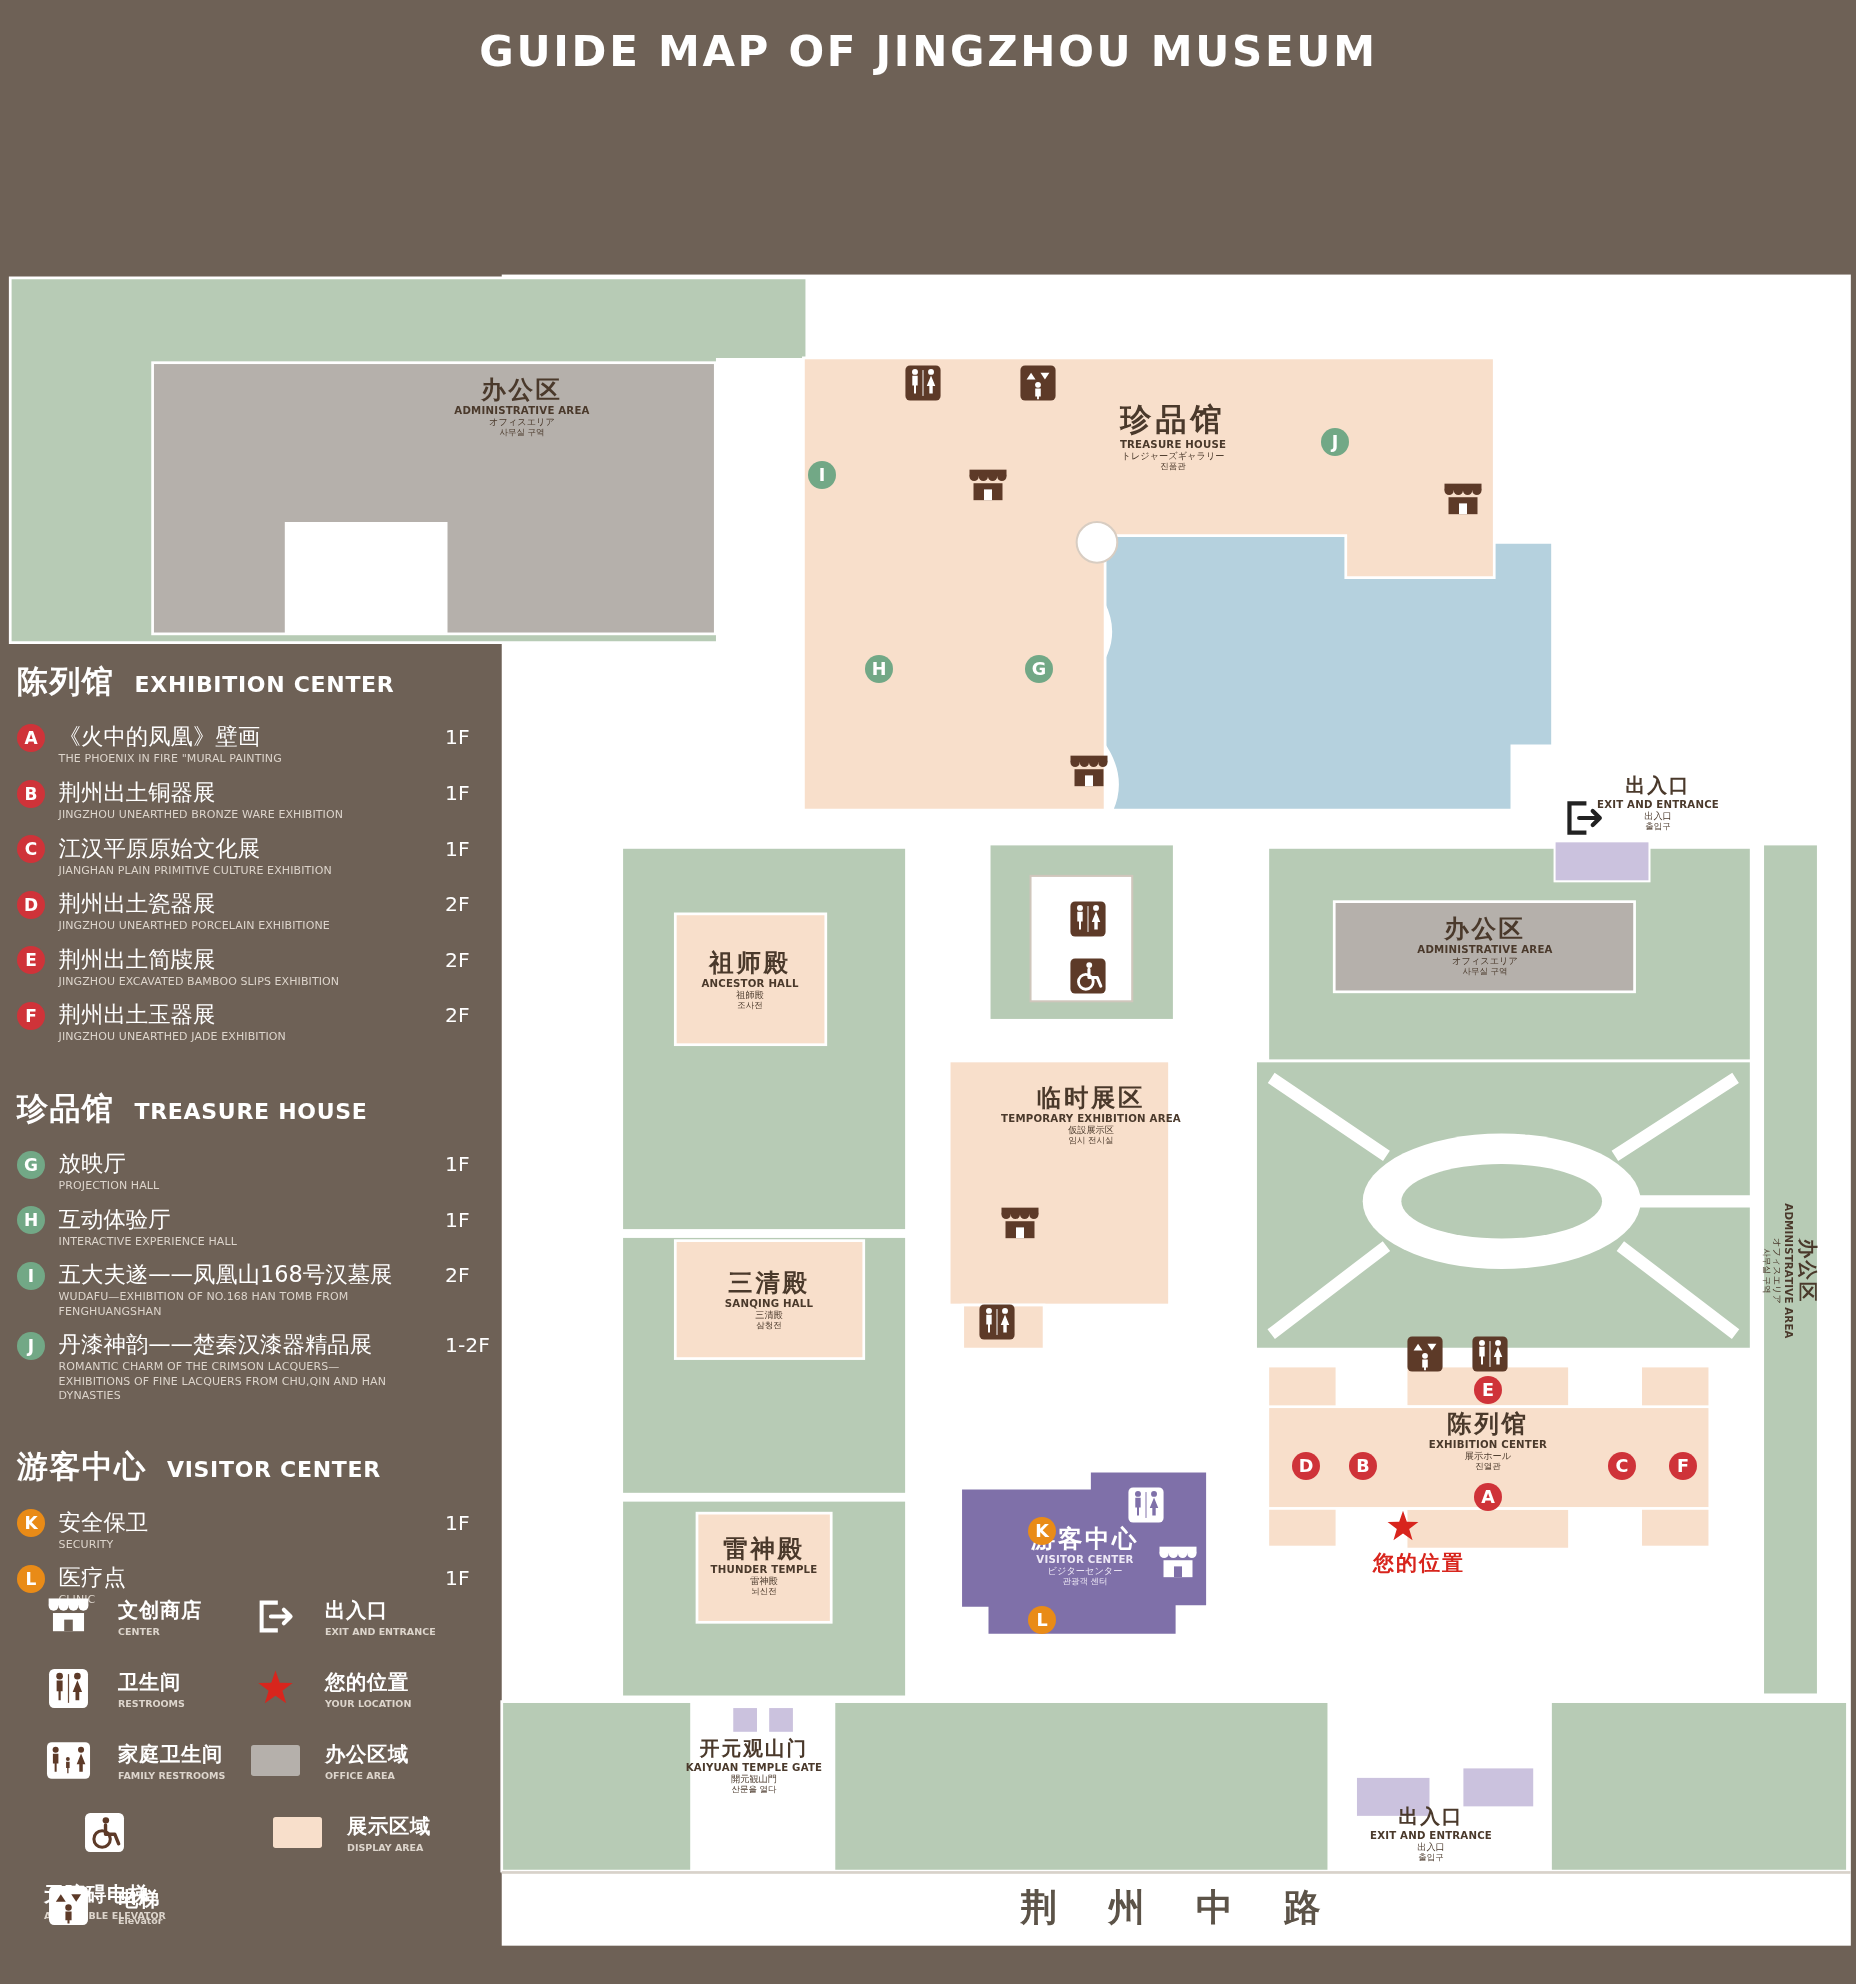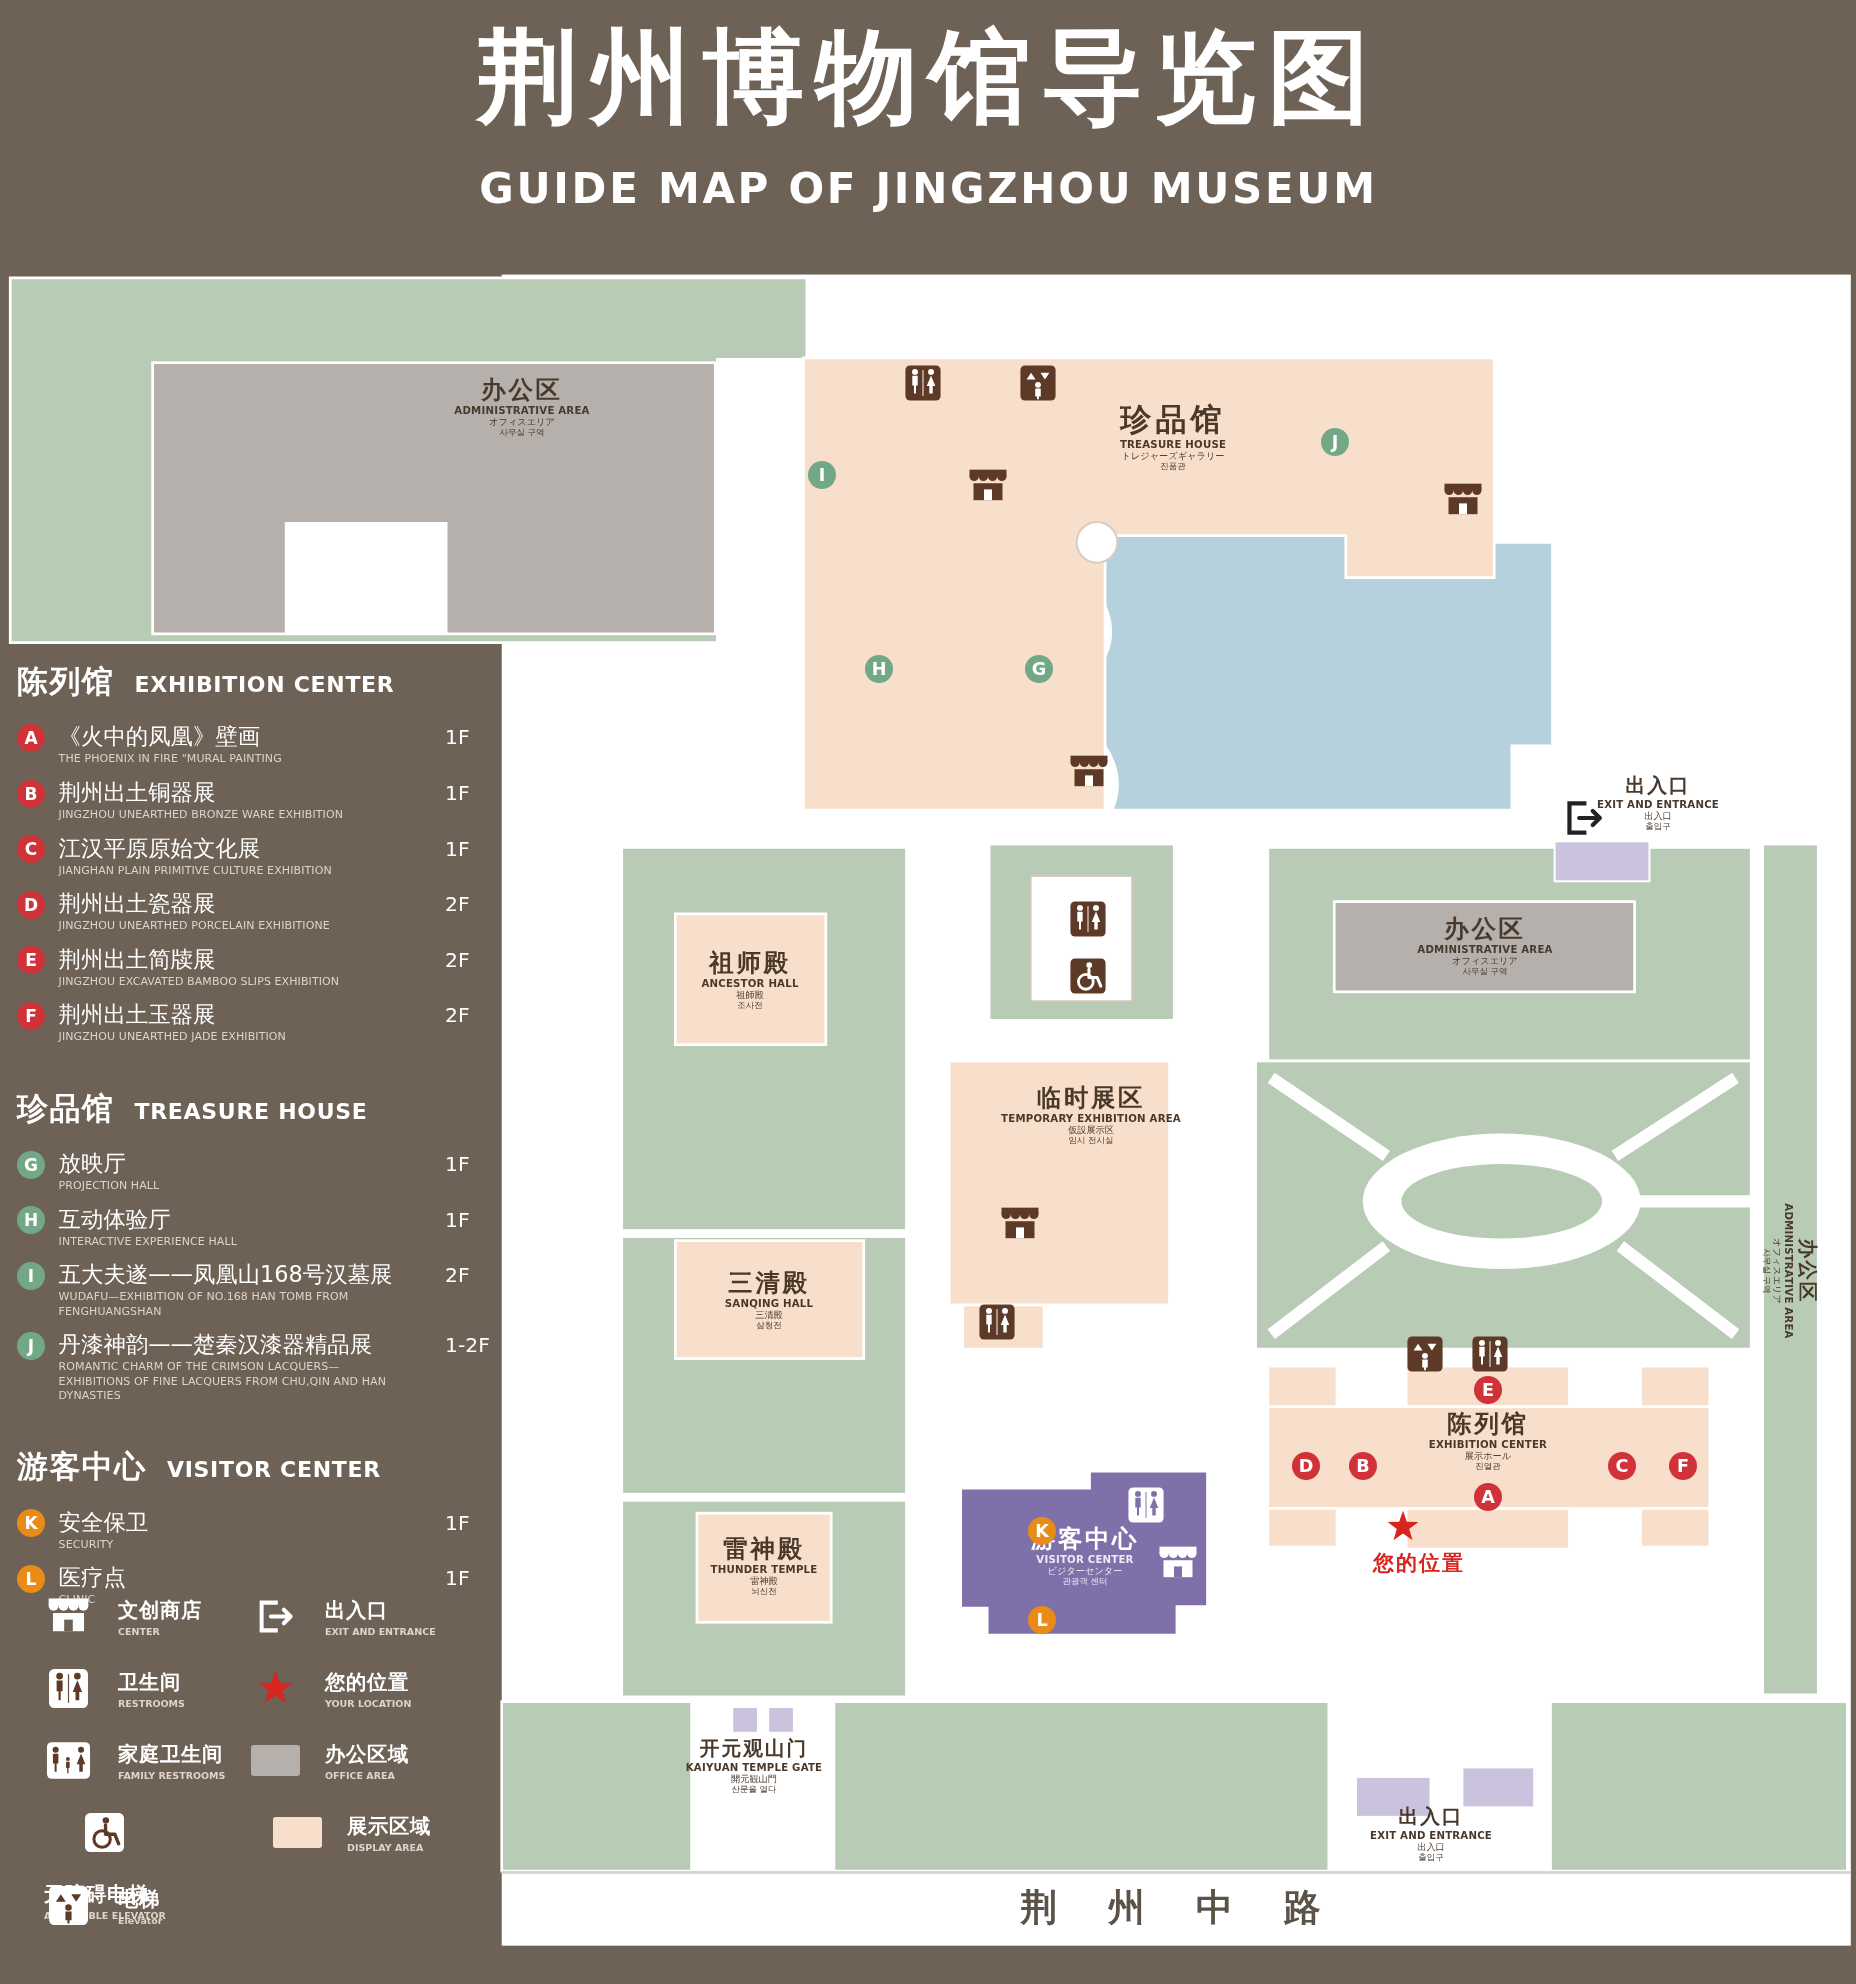--- a/index.html
+++ b/index.html
@@ -53,21 +53,20 @@
   .sym .en{ font-size:9.5px; color:#ddd5cc; margin-top:2px; font-weight:bold; }
   .swatch{ width:49px; height:31px; border-radius:2.7px; }
   .swatch.gray{ background:#b5b0ab; } .swatch.pink{ background:#f8dfcb; }
 </style>
 </head>
 <body>
 
 <div id="page">
 
   <header id="title">
-    <h1>荆州博物馆导览图</h1>
     <h2>GUIDE MAP OF JINGZHOU MUSEUM</h2>
   </header>
 
   <svg id="map-svg" width="1857" height="1985" viewBox="0 0 2739 2928">
     <rect x="740" y="405" width="1990" height="2465" fill="#ffffff"></rect>
     <polygon points="15,410 1190,410 1190,530 1058,530 1058,948 15,948" fill="#b7cbb5" stroke="#fff" stroke-width="4"></polygon>
     <rect x="225" y="535" width="830" height="400" fill="#b5b0ab" stroke="#fff" stroke-width="4"></rect>
     <rect x="420" y="770" width="240" height="165" fill="#ffffff"></rect>
     <path d="M1640,780 Q1600,830 1628,890 Q1655,945 1612,995 Q1580,1045 1626,1095 Q1662,1145 1640,1195 L2230,1195 L2230,1100 L2290,1100 L2290,800 L2050,800 L2050,760 L1700,760 Q1660,760 1640,780 Z" fill="#b5d1de" stroke="#fff" stroke-width="4"></path>
     <path d="M1185,528 H2204 V852 H1985 V790 H1630 V1195 H1185 Z" fill="#f8dfcb" stroke="#fff" stroke-width="4"></path>

